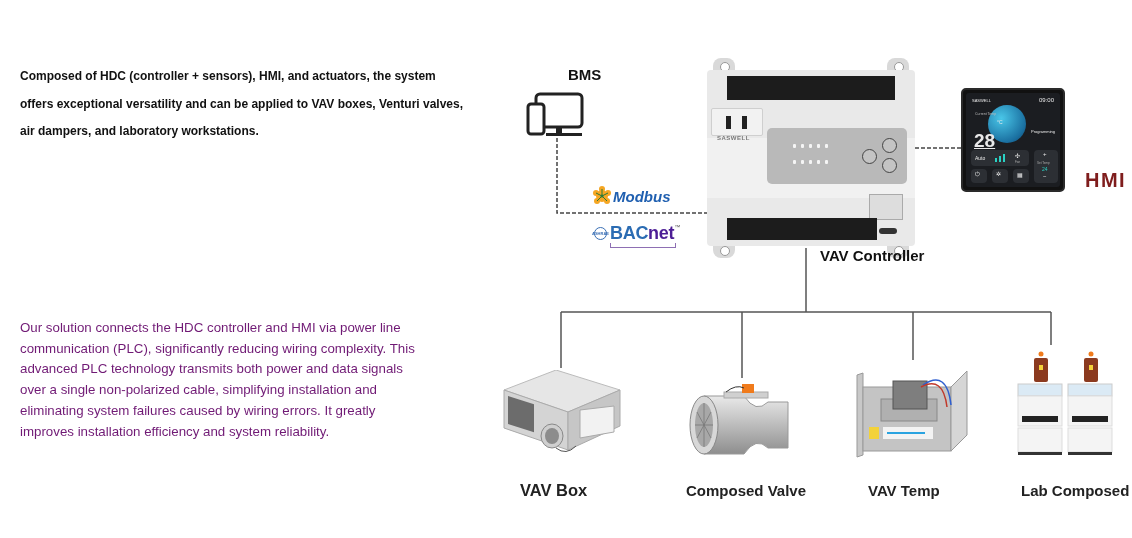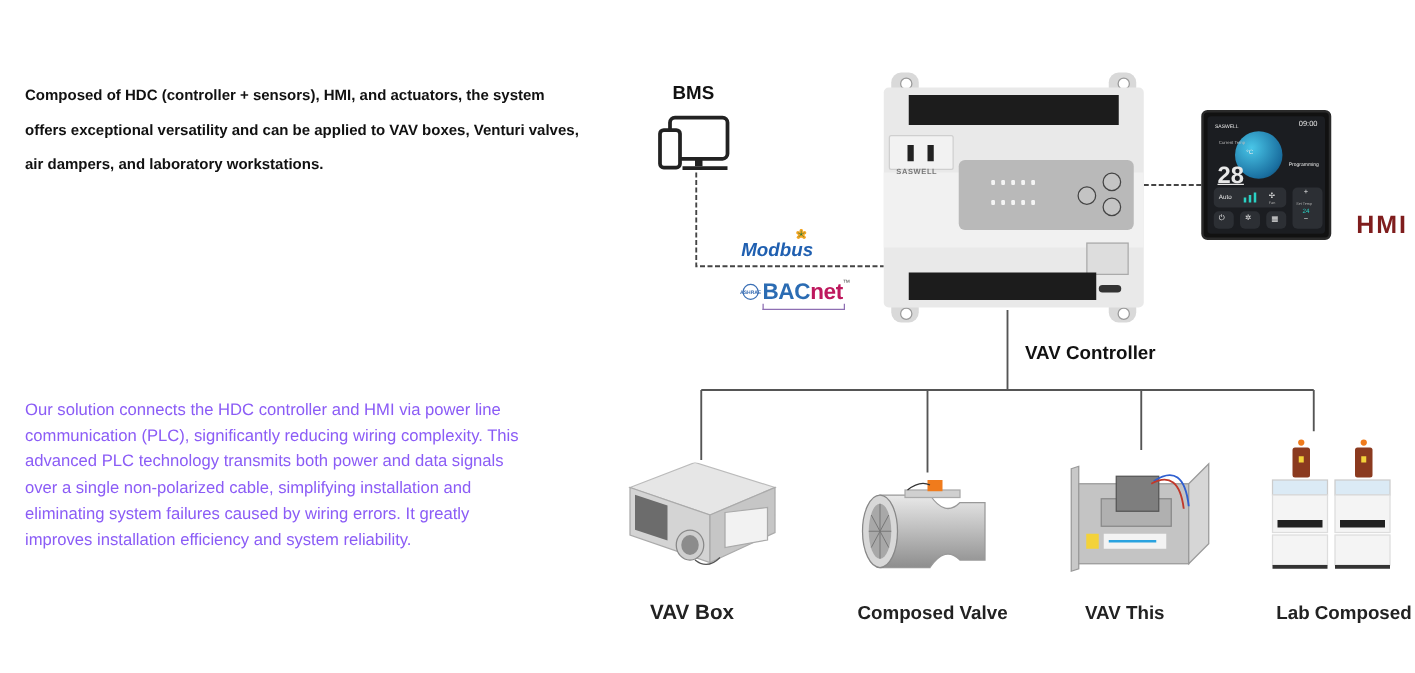--- a/index.html
+++ b/index.html
@@ -7,46 +7,46 @@
   body { position: relative; font-family: "Liberation Sans", sans-serif; color: #111; }
 
   .intro {
     position: absolute; left: 20px; top: 63px; width: 450px;
     font-family: "Liberation Sans", sans-serif; font-weight: bold;
     font-size: 12px; line-height: 27.5px; color: #111;
   }
   .body-text {
     position: absolute; left: 20px; top: 318px; width: 400px;
     font-family: "Liberation Sans", sans-serif;
-    font-size: 13.3px; line-height: 20.7px; color: #8b5cf6;
+    font-size: 13.3px; line-height: 20.7px; color: #701a75;
   }
 
   .label {
     position: absolute; font-family: "Liberation Sans", sans-serif;
     font-weight: bold; color: #111; white-space: nowrap;
   }
-  .bms-label { left: 538px; top: 66px; font-size: 15px; text-align: right; }
+  .bms-label { left: 568px; top: 66px; font-size: 15px; text-align: right; }
   .hmi-label { left: 1085px; top: 141px; font-size: 20px; letter-spacing: 1.5px; color: #7f1d1d; margin-top: 28px; }
-  .ctrl-label { left: 820px; top: 274px; font-size: 15px; }
+  .ctrl-label { left: 820px; top: 247px; font-size: 15px; }
   .dev-label { top: 482px; font-size: 15px; color: #222; }
   .dev-label.big { font-size: 16.5px; top: 481px; }
 
   svg.wires { position: absolute; left: 0; top: 0; }
 
   
   .bms-icon { position: absolute; left: 526px; top: 92px; width: 60px; height: 48px; }
 
   
-  .modbus { position: absolute; left: 592px; top: 183px; height: 26px; display: flex; align-items: flex-end; flex-direction: column; }
+  .modbus { position: absolute; left: 592px; top: 183px; height: 26px; display: flex; align-items: center; }
   .modbus-star { width: 20px; height: 20px; position: relative; }
   .modbus-text { font-family: "Liberation Sans", sans-serif; font-weight: bold; font-style: italic; font-size: 15px; color: #1f5fb0; margin-left: 1px; }
   .bacnet { position: absolute; left: 594px; top: 220px; height: 26px; display: flex; align-items: center; }
   .bacnet-badge { width: 13px; height: 13px; border-radius: 50%; border: 1.5px solid #3a6fb5; font-size: 4px; color: #3a6fb5; display: flex; align-items: center; justify-content: center; font-weight: bold; }
   .bacnet-text { font-family: "Liberation Sans", sans-serif; font-weight: bold; font-size: 18px; color: #2b6cb3; margin-left: 3px; letter-spacing: -0.3px; }
-  .bacnet-text .net { color: #be185d; }
+  .bacnet-text .net { color: #4c1d95; }
   .bacnet-tm { font-size: 6px; color: #555; align-self: flex-start; margin-top: 4px; }
   .bacnet-bus { position: absolute; left: 16px; right: 4px; bottom: -2px; height: 5px; border-left: 1px solid #8e6fb3; border-bottom: 1px solid #8e6fb3; border-right: 1px solid #8e6fb3; }
 
   
   .controller { position: absolute; left: 707px; top: 58px; width: 208px; height: 200px; }
   .ctrl-body { position: absolute; left: 0; top: 12px; width: 208px; height: 176px; background: #e9e9e9; border-radius: 4px; }
   .ctrl-ear { position: absolute; width: 22px; height: 18px; background: #d9d9d9; border-radius: 8px 8px 0 0; }
   .ctrl-ear::after { content: ""; position: absolute; left: 7px; top: 4px; width: 8px; height: 8px; border-radius: 50%; background: #fff; border: 1px solid #999; }
   .ctrl-ear.bot { border-radius: 0 0 8px 8px; }
   .ctrl-ear.bot::after { top: 6px; }
@@ -228,21 +228,21 @@
   <rect x="8" y="22" width="88" height="64" fill="#c4c4c4" stroke="#999"></rect>
   <polygon points="96,22 112,6 112,70 96,86" fill="#d6d6d6" stroke="#999"></polygon>
   <rect x="26" y="34" width="56" height="22" fill="#b0b0b0" stroke="#888"></rect>
   <rect x="38" y="16" width="34" height="28" fill="#7e7e7e" stroke="#555"></rect>
   <path d="M68 20 Q92 4 96 40" stroke="#2f5fd0" stroke-width="1.5" fill="none"></path>
   <path d="M66 22 Q88 10 92 42" stroke="#c0392b" stroke-width="1.5" fill="none"></path>
   <rect x="14" y="62" width="10" height="12" fill="#f3d23a"></rect>
   <rect x="28" y="62" width="50" height="12" fill="#f3f3f3"></rect>
   <path d="M32 68 L70 68" stroke="#2aa3e0" stroke-width="2"></path>
 </svg>
-<div class="label dev-label" style="left:868px">VAV This</div>
+<div class="label dev-label" style="left:868px">VAV Temp</div>
 
 <svg class="dev" style="left:1014px;top:350px" width="108" height="108" viewBox="0 0 108 108">
   <g>
     <circle cx="27" cy="4" r="2.5" fill="#f07b1c"></circle>
     <rect x="20" y="8" width="14" height="24" rx="2" fill="#8b3a1f"></rect>
     <rect x="25" y="15" width="4" height="5" fill="#f3d23a"></rect>
     <rect x="4" y="34" width="44" height="12" fill="#dbeaf5" stroke="#ccc"></rect>
     <rect x="4" y="46" width="44" height="30" fill="#f4f4f4" stroke="#ddd"></rect>
     <rect x="8" y="66" width="36" height="6" fill="#222"></rect>
     <rect x="4" y="78" width="44" height="24" fill="#f4f4f4" stroke="#ddd"></rect>

